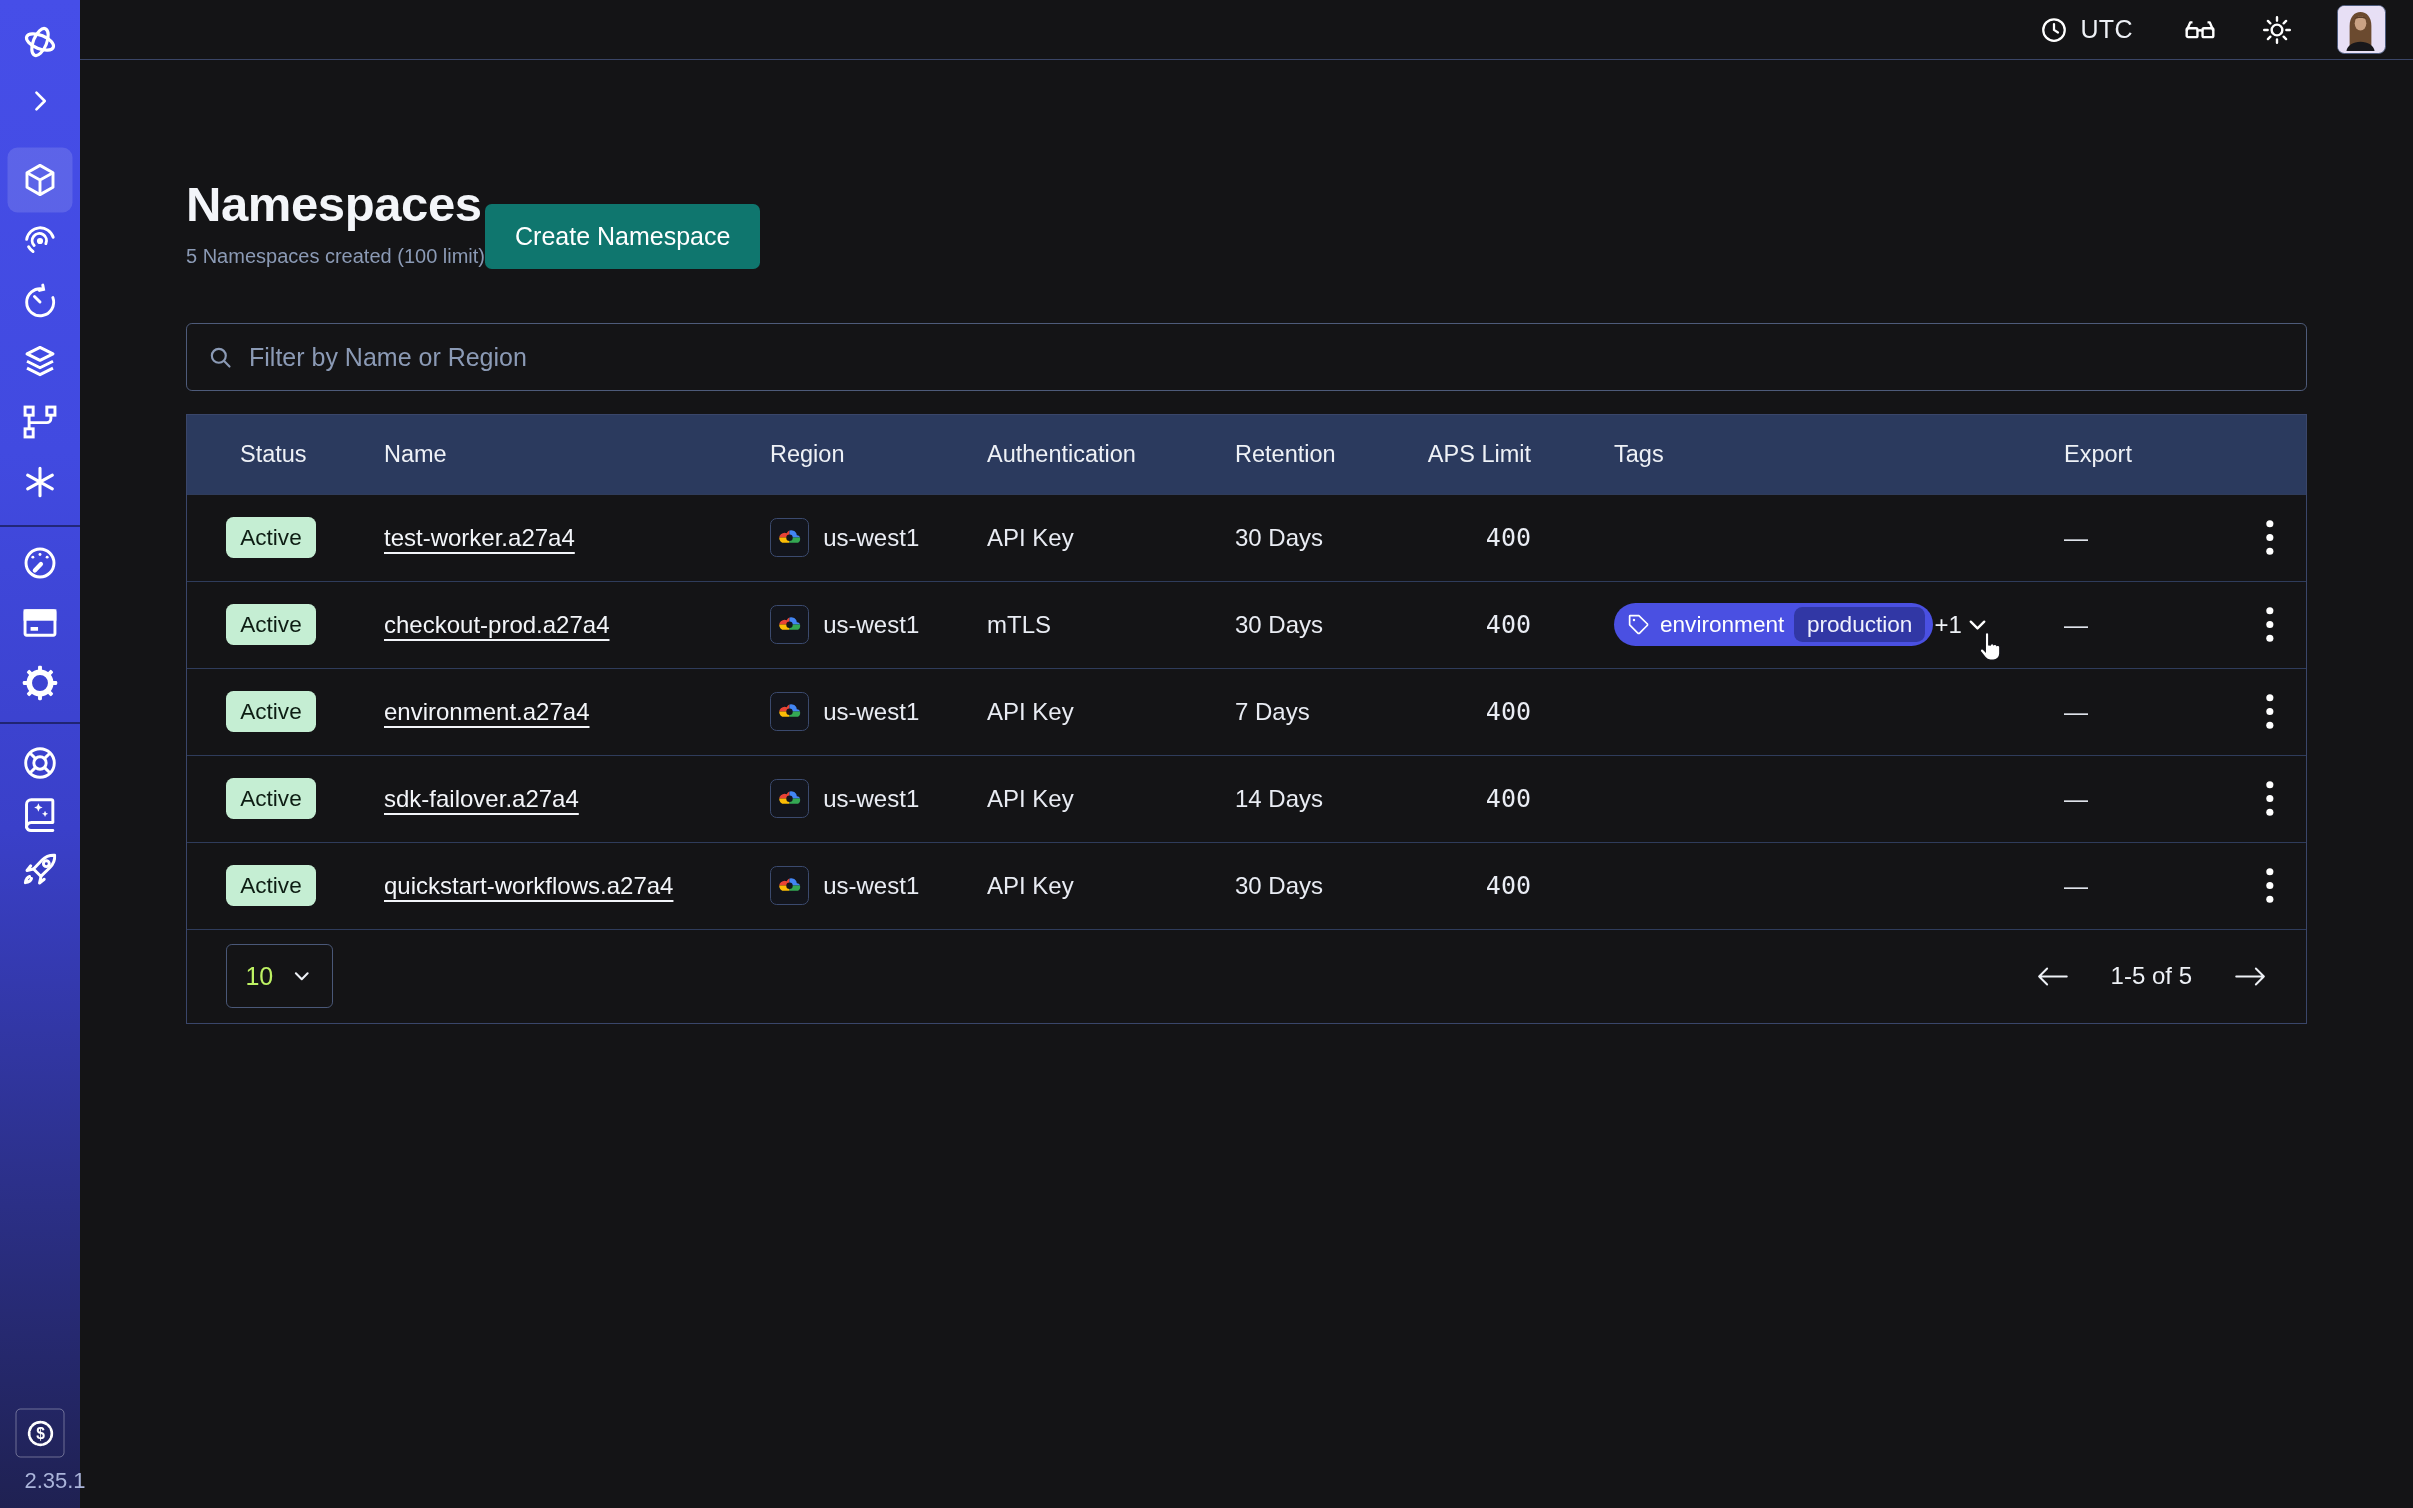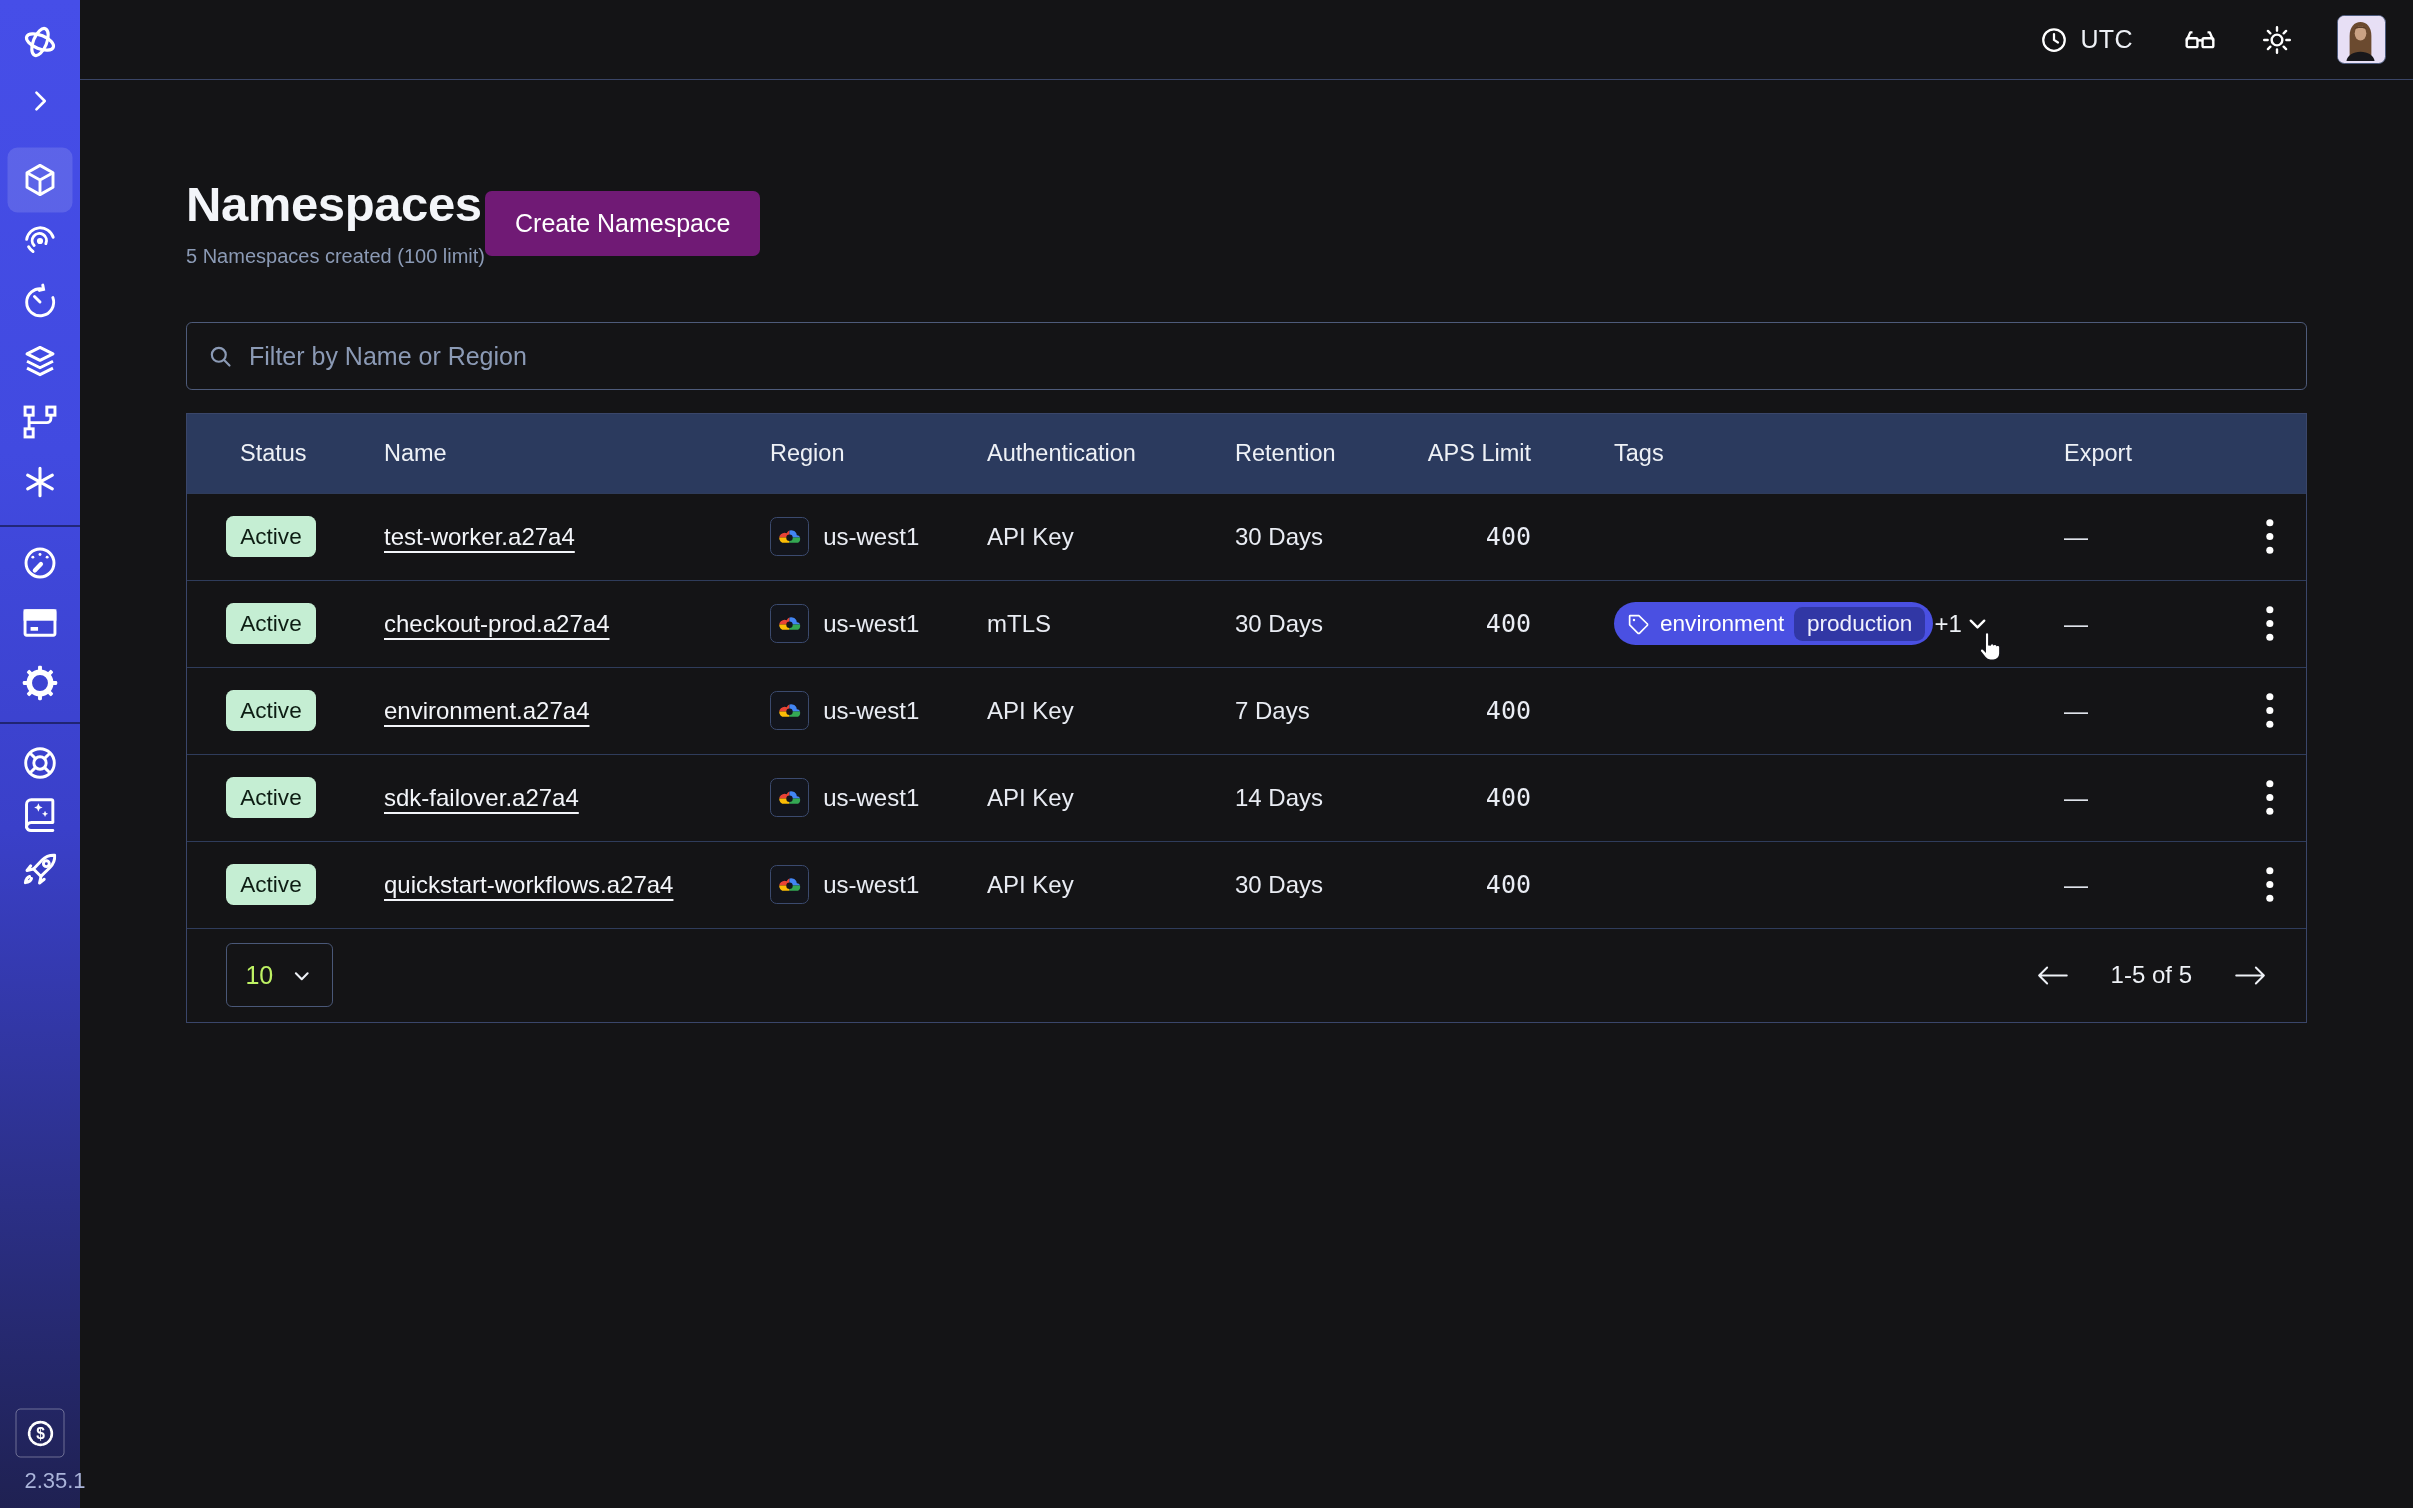--- a/index.html
+++ b/index.html
@@ -12,33 +12,33 @@
     background:linear-gradient(180deg,#464ee8 0%,#414ae0 30%,#3a40c9 55%,#2b2f86 80%,#1f2152 100%); z-index:5; }
   .sb-icon { position:absolute; left:50%; transform:translate(-50%,-50%); display:flex; align-items:center; justify-content:center; }
   .sb-active-bg { position:absolute; left:50%; top:180px; width:65px; height:65px; transform:translate(-50%,-50%);
     background:rgba(255,255,255,.13); border-radius:10px; }
   .sb-divider { position:absolute; left:0; width:80px; height:1.7px; background:rgba(10,12,40,.55); }
   .sb-badge-box { position:absolute; left:50%; top:1433px; transform:translate(-50%,-50%); width:49px; height:49px;
     border:1.7px solid rgba(255,255,255,.35); border-radius:5px; display:flex; align-items:center; justify-content:center; }
   .sb-version { position:absolute; left:15px; width:80px; top:1468px; text-align:center; font-size:22px; color:#aab4da; }
 
   
-  .topbar { position:absolute; left:80px; right:0; top:0; height:80px; background:#141416;
+  .topbar { position:absolute; left:80px; right:0; top:0; height:60px; background:#141416;
     border-bottom:1.7px solid #3a4566; display:flex; align-items:center; justify-content:flex-end; padding-right:27px; }
   .tz-group { display:flex; align-items:center; gap:11.7px; margin-right:50px; cursor:default; }
   .tz-label { font-size:25px; color:#eef1f6; letter-spacing:0.4px; }
   .tb-btn { display:flex; align-items:center; justify-content:center; margin-right:44px; }
   .avatar { width:49px; height:49px; border-radius:7.5px; border:1.7px solid #4c5b7d; overflow:hidden; background:#e7dff5; }
 
   
   .main { position:absolute; left:80px; top:82px; right:0; bottom:0; padding:94px 106px 0 106px; }
   .page-head { display:flex; align-items:flex-start; }
   .page-title { font-size:49px; font-weight:700; color:#f3f5f9; letter-spacing:-0.4px; }
   .page-subtitle { margin-top:13.4px; font-size:20px; color:#8b9ab5; }
-  .create-btn { margin-top:15px; height:65px; padding:0 30px; background:#701a75; color:#ffffff;
+  .create-btn { margin-top:28px; height:65px; padding:0 30px; background:#0f766e; color:#ffffff;
     border:none; border-radius:6.7px; font-size:25px; font-weight:500; font-family:inherit; cursor:pointer; display:flex; align-items:center; }
 
   .filter { margin-top:54px; height:68px; border:1.7px solid #4e5b7a; border-radius:5.9px;
     display:flex; align-items:center; gap:15px; padding:0 20px; background:#141416; }
   .filter-placeholder { font-size:25px; color:#8b9ab5; flex:1; background:transparent; border:none; outline:none;
     font-family:inherit; }
   .filter-placeholder::placeholder { color:#8b9ab5; opacity:1; }
 
   
   .table { margin-top:22.6px; border:1.7px solid #3a466a; }

